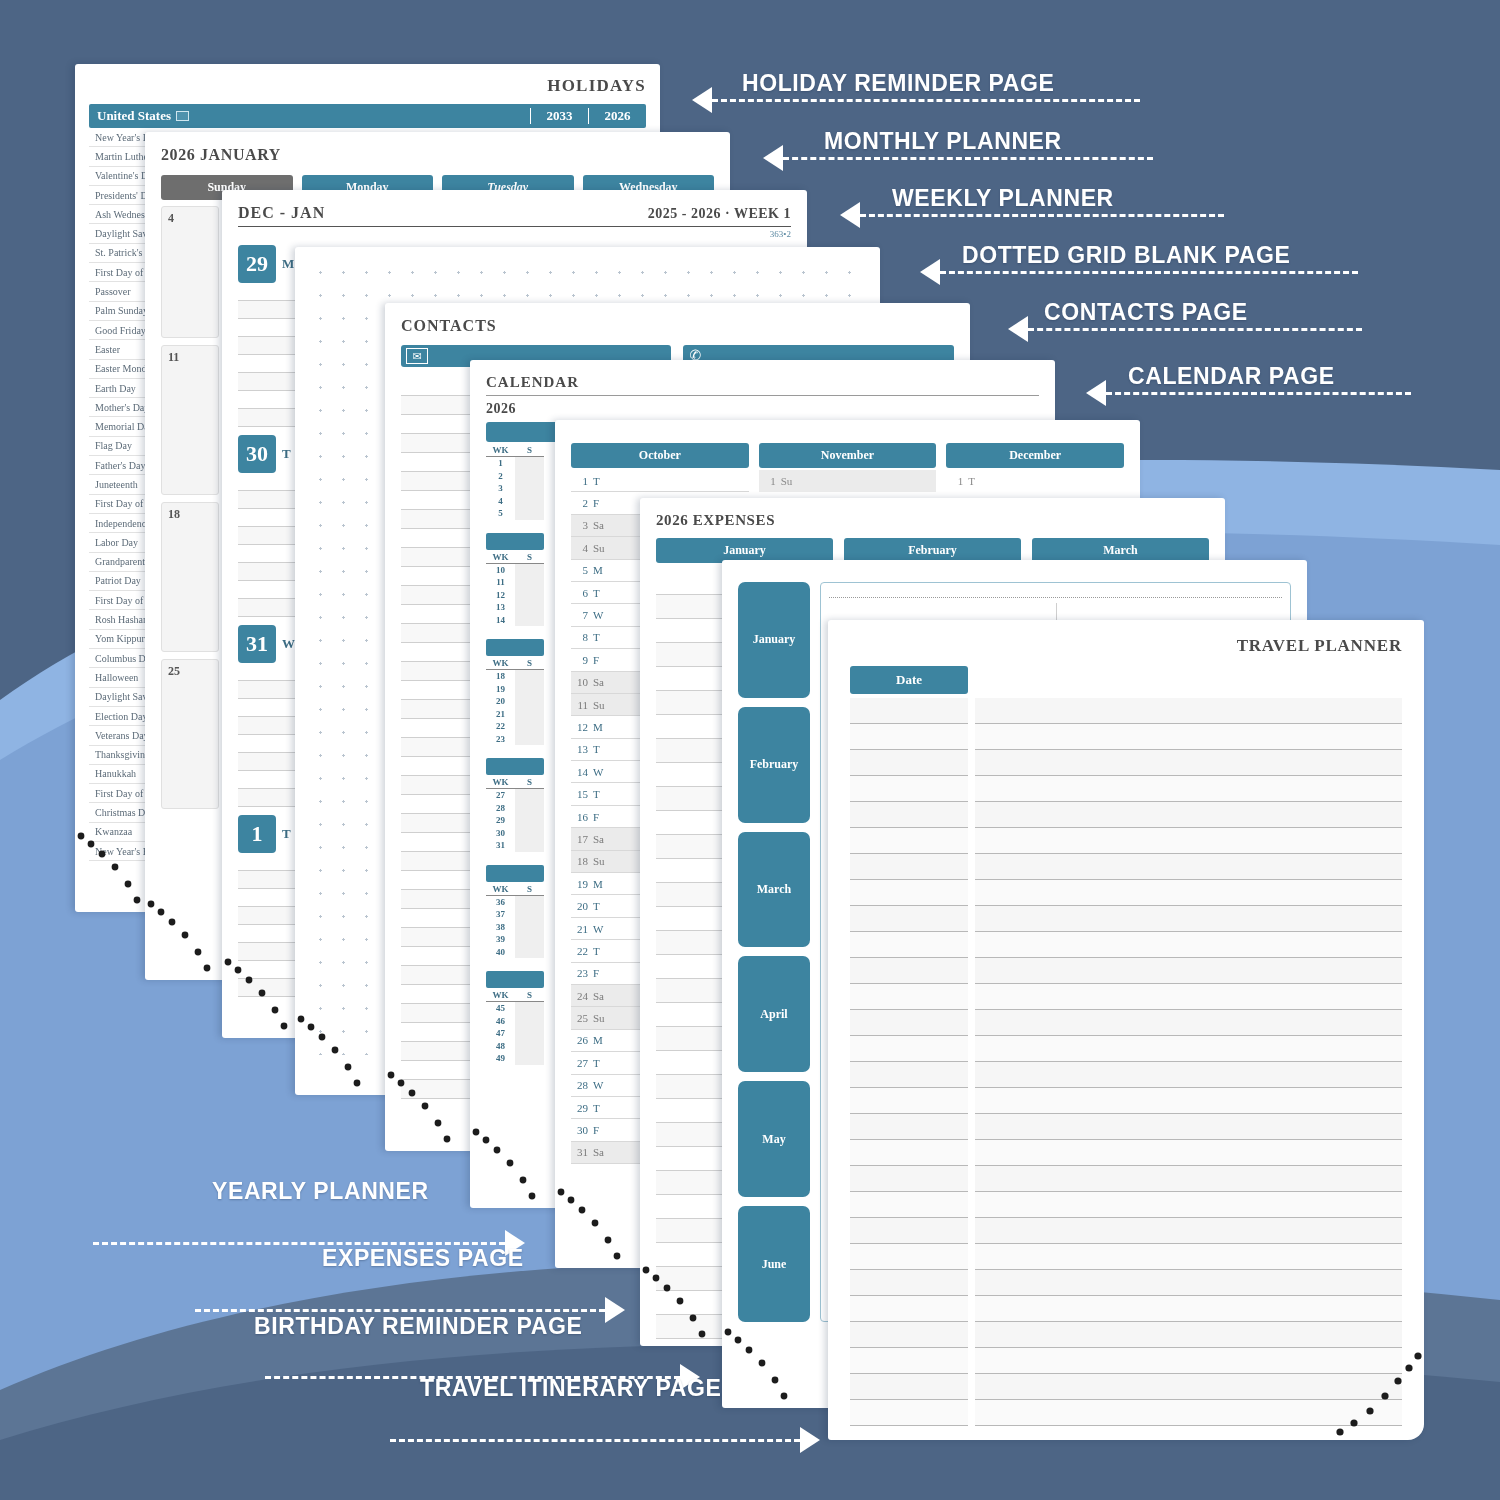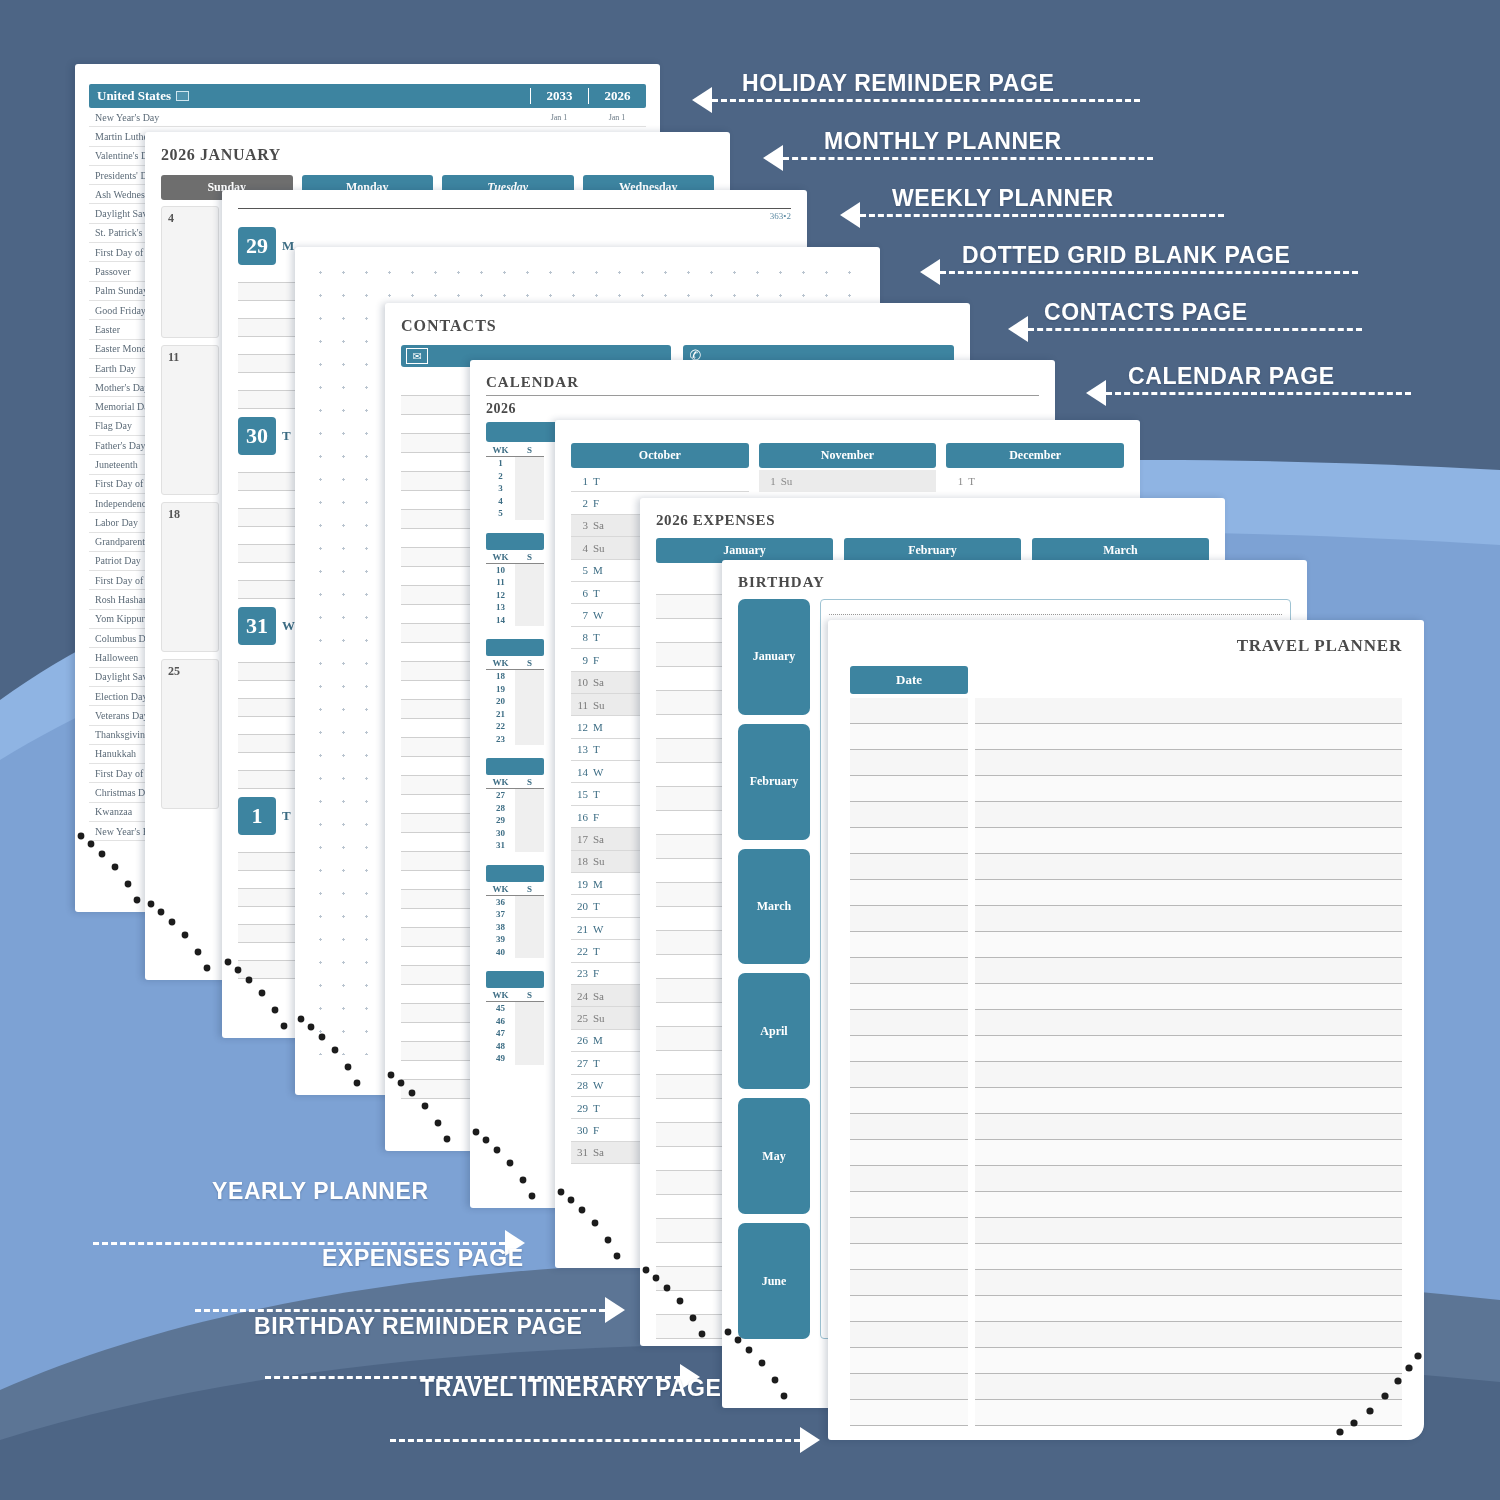--- a/index.html
+++ b/index.html
@@ -61,20 +61,21 @@
 <svg id="bg" viewBox="0 0 1500 1500" preserveAspectRatio="none">
   <rect x="0" y="0" width="1500" height="1500" fill="#4d6585"></rect>
   <path d="M0,1500 L0,700 C260,512 760,430 1500,470 L1500,1500 Z" fill="#8fb4e3"></path>
   <path d="M0,1500 L0,760 C300,575 790,500 1500,545 L1500,1500 Z" fill="#7da2d4"></path>
   <path d="M0,1500 L0,1390 C330,1245 820,1230 1500,1300 L1500,1500 Z" fill="#5c7595"></path>
   <path d="M0,1500 L0,1440 C350,1330 840,1320 1500,1382 L1500,1500 Z" fill="#4d6585"></path>
 </svg>
 
 <div class="sheet" style="left:75px; top:64px; width:585px; height:848px; z-index:10;">
   <div class="sheet-inner" style="padding:12px 14px;">
+    <div class="ptitle tright" style="font-size:17px; letter-spacing:1.2px;">HOLIDAYS</div>
 
     <div style="margin-top:8px; display:flex; background:#3d84a0; border-radius:2px; height:24px; align-items:center; color:#fff;">
       <div style="flex:1 1 auto; padding-left:8px; display:flex; align-items:center; gap:5px;">
         <span style="font-family:'Liberation Serif',serif; font-weight:bold; font-size:13px;">United States</span>
         <span style="display:inline-block;width:13px;height:10px;border:1px solid #cfe6ef;background:#4e92ad;"></span>
       </div>
       <div style="width:58px;text-align:center;font-family:'Liberation Serif',serif;font-weight:bold;font-size:13px;border-left:1px solid #fff;">2033</div>
       <div style="width:58px;text-align:center;font-family:'Liberation Serif',serif;font-weight:bold;font-size:13px;border-left:1px solid #fff;">2026</div>
     </div>
 
@@ -316,20 +317,26 @@
       <circle cx="29" cy="26" r="3.4"></circle>
         <circle cx="42" cy="39" r="3.4"></circle>
       <circle cx="55" cy="56" r="3.4"></circle>
         <circle cx="64" cy="72" r="3.4"></circle>
     </g>
   </svg>
 </div>
 
 <div class="sheet" style="left:222px; top:190px; width:585px; height:848px; z-index:12;">
   <div class="sheet-inner" style="padding:14px 16px;">
+    <div style="display:flex; align-items:flex-end; justify-content:space-between;">
+      <div class="ptitle" style="font-size:16px; letter-spacing:1px;">DEC - JAN</div>
+      <div style="text-align:right;">
+        <div class="ptitle" style="font-size:14px; letter-spacing:.5px;">2025 - 2026 · WEEK 1</div>
+      </div>
+    </div>
     <div class="hairline" style="margin-top:4px;"></div>
     <div class="tright" style="font-size:9px; color:#5c8aa3; font-family:'Liberation Serif',serif; margin-top:2px;">363•2</div>
 
     <div id="weekly-days" style="margin-top:6px;">
         <div style="margin-bottom: 8px; width: 132px;">
           <div style="display: flex; align-items: center; gap: 6px;">
             <div style="background: rgb(61, 132, 160); color: rgb(255, 255, 255); font-family: &quot;Liberation Serif&quot;, serif; font-weight: bold; font-size: 22px; width: 38px; height: 38px; display: flex; align-items: center; justify-content: center; border-radius: 4px;">29</div>
             <div style="font-family: &quot;Liberation Serif&quot;, serif; font-weight: bold; font-size: 13px; color: rgb(61, 109, 132);">M</div>
           </div>
           <div>
@@ -896,21 +903,20 @@
       <circle cx="29" cy="26" r="3.4"></circle>
         <circle cx="42" cy="39" r="3.4"></circle>
       <circle cx="55" cy="56" r="3.4"></circle>
         <circle cx="64" cy="72" r="3.4"></circle>
     </g>
   </svg>
 </div>
 
 <div class="sheet" style="left:722px; top:560px; width:585px; height:848px; z-index:18;">
   <div class="sheet-inner" style="padding:14px 16px;">
-    <div class="ptitle" style="font-size:15px; letter-spacing:1px;">BIRTHDAY</div>
 
     <div style="display:flex; gap:10px; margin-top:8px; height:740px;">
       <div id="bd-months" style="width:72px; display:flex; flex-direction:column; gap:9px;">
           <div style="flex: 1 1 0px; background: rgb(61, 132, 160); color: rgb(255, 255, 255); border-radius: 7px; display: flex; align-items: center; justify-content: center; font-family: &quot;Liberation Serif&quot;, serif; font-weight: bold; font-size: 12px;">January</div>
           <div style="flex: 1 1 0px; background: rgb(61, 132, 160); color: rgb(255, 255, 255); border-radius: 7px; display: flex; align-items: center; justify-content: center; font-family: &quot;Liberation Serif&quot;, serif; font-weight: bold; font-size: 12px;">February</div>
           <div style="flex: 1 1 0px; background: rgb(61, 132, 160); color: rgb(255, 255, 255); border-radius: 7px; display: flex; align-items: center; justify-content: center; font-family: &quot;Liberation Serif&quot;, serif; font-weight: bold; font-size: 12px;">March</div>
           <div style="flex: 1 1 0px; background: rgb(61, 132, 160); color: rgb(255, 255, 255); border-radius: 7px; display: flex; align-items: center; justify-content: center; font-family: &quot;Liberation Serif&quot;, serif; font-weight: bold; font-size: 12px;">April</div>
           <div style="flex: 1 1 0px; background: rgb(61, 132, 160); color: rgb(255, 255, 255); border-radius: 7px; display: flex; align-items: center; justify-content: center; font-family: &quot;Liberation Serif&quot;, serif; font-weight: bold; font-size: 12px;">May</div>
           <div style="flex: 1 1 0px; background: rgb(61, 132, 160); color: rgb(255, 255, 255); border-radius: 7px; display: flex; align-items: center; justify-content: center; font-family: &quot;Liberation Serif&quot;, serif; font-weight: bold; font-size: 12px;">June</div>
         </div>

